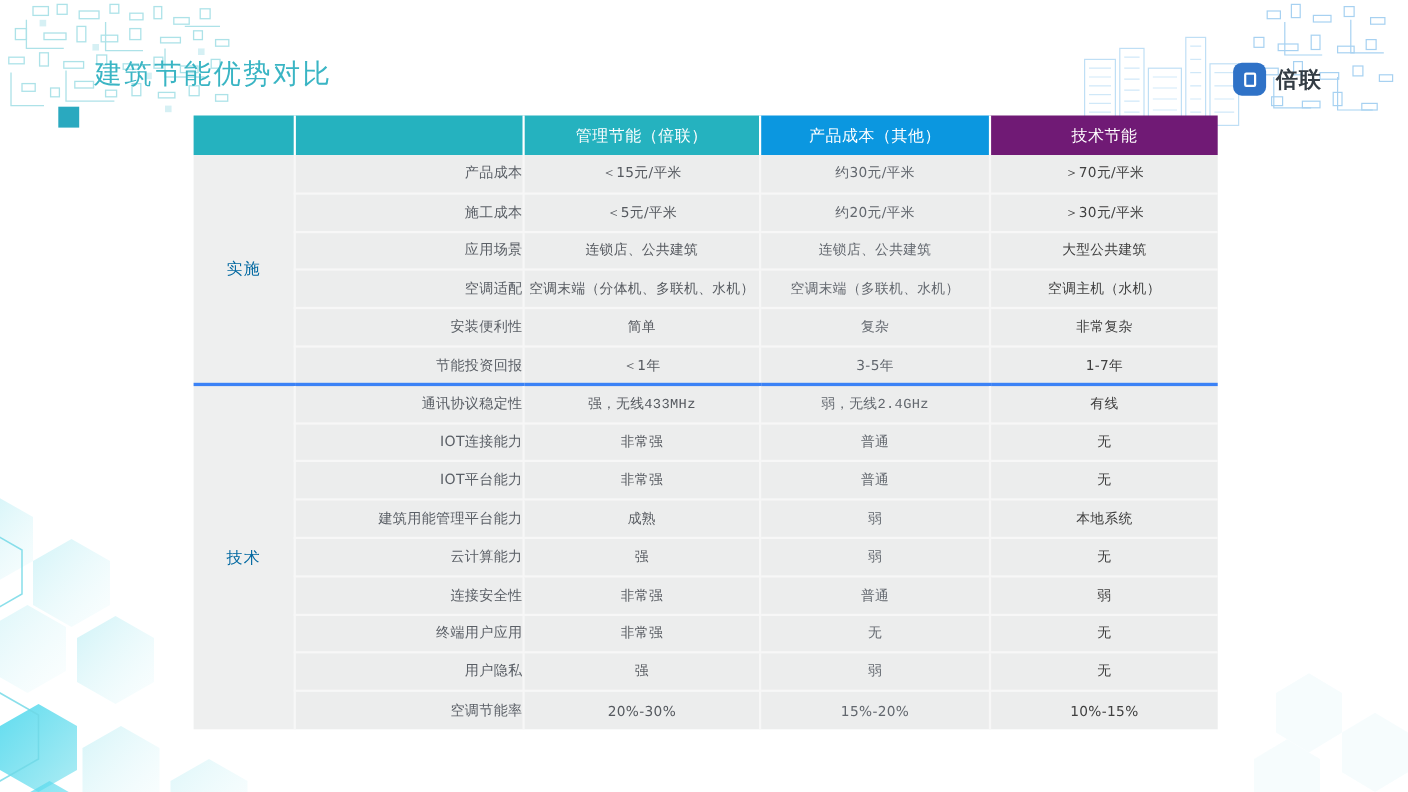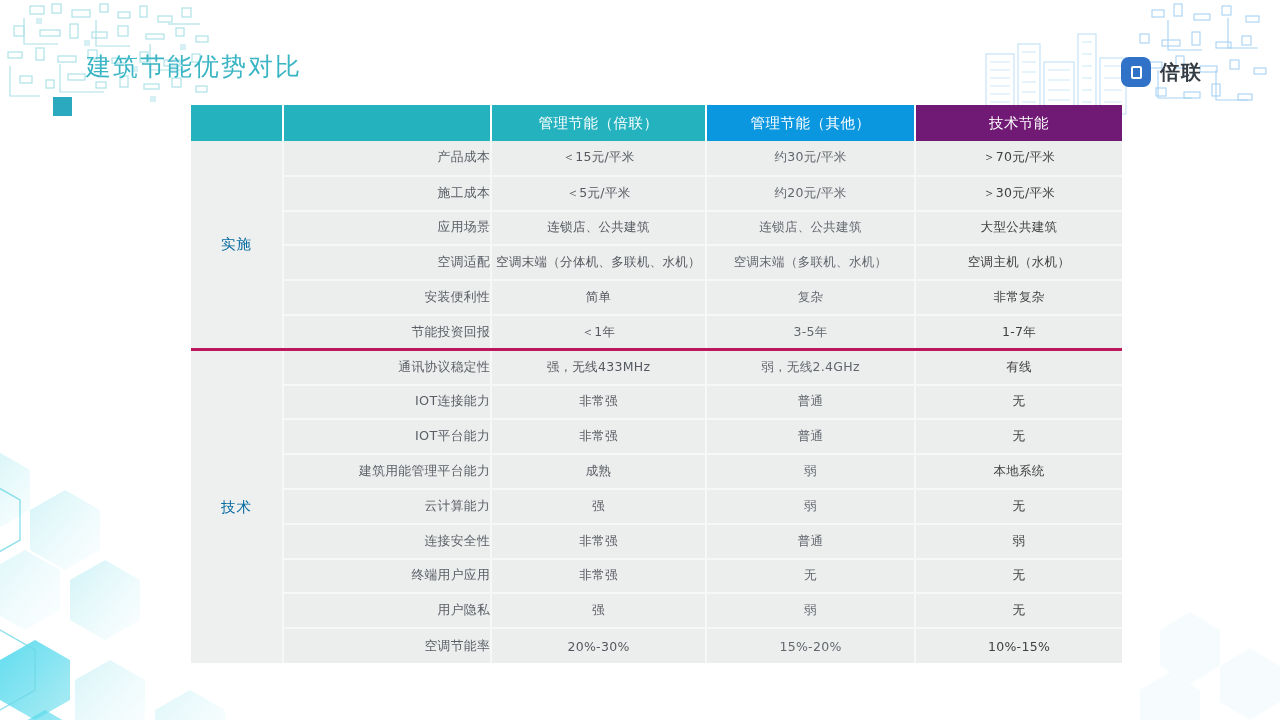--- a/index.html
+++ b/index.html
@@ -82,21 +82,20 @@
   }
 
   
   .cmp-table {
     position: absolute;
     left: 176px; top: 105px;
     width: 931px;
     border-collapse: collapse;
     table-layout: fixed;
     font-family: "DejaVu Sans", "Liberation Sans", sans-serif;
-    margin-left: 15px;
   }
 
   .cmp-table col.c-group { width: 92px; }
   .cmp-table col.c-metric { width: 208px; }
   .cmp-table col.c-v1 { width: 215px; }
   .cmp-table col.c-v2 { width: 209px; }
   .cmp-table col.c-v3 { width: 207px; }
 
   .cmp-table th {
     height: 36px;
@@ -132,21 +131,21 @@
     letter-spacing: 1px;
   }
   .cmp-table td.metric-cell {
     text-align: right;
     font-size: 12.8px;
     color: #5a5f66;
   }
   .cmp-table td.v3-cell { border-right: none; color: #404040; }
   .cmp-table td.v2-cell { color: #62676e; }
   .cmp-table td.v1-cell { color: #55595f; }
-  .cmp-table tr.section-start td { border-top: 3px solid #be185d; }
+  .cmp-table tr.section-start td { border-top: 3px solid #3b82f6; font-family: Liberation Mono, monospace; }
   .cmp-table tr:last-child td { border-bottom: none; }
 </style>
 </head>
 <body>
 
 <div class="bg-layer">
 
   <svg class="deco-topleft" viewBox="0 0 215 110">
     <g stroke="#8fd8e0" stroke-width="1.2" fill="none" opacity="0.85">
       <rect x="30" y="6" width="14" height="8"></rect>
@@ -322,21 +321,21 @@
       <col class="c-metric">
       <col class="c-v1">
       <col class="c-v2">
       <col class="c-v3">
   </colgroup>
   <thead>
     <tr>
       <th class="h-blank1"></th>
       <th class="h-blank2"></th>
       <th class="h-v1">管理节能（倍联）</th>
-      <th class="h-v2">管理节能（其他）</th>
+      <th class="h-v2">产品成本（其他）</th>
       <th class="h-v3">技术节能</th>
     </tr>
   </thead>
   <tbody id="table-body">
       <tr>
         <td class="group-cell" rowspan="6">实施</td>
         <td class="metric-cell">产品成本</td>
         <td class="v1-cell">＜15元/平米</td>
         <td class="v2-cell">约30元/平米</td>
         <td class="v3-cell">＞70元/平米</td>

